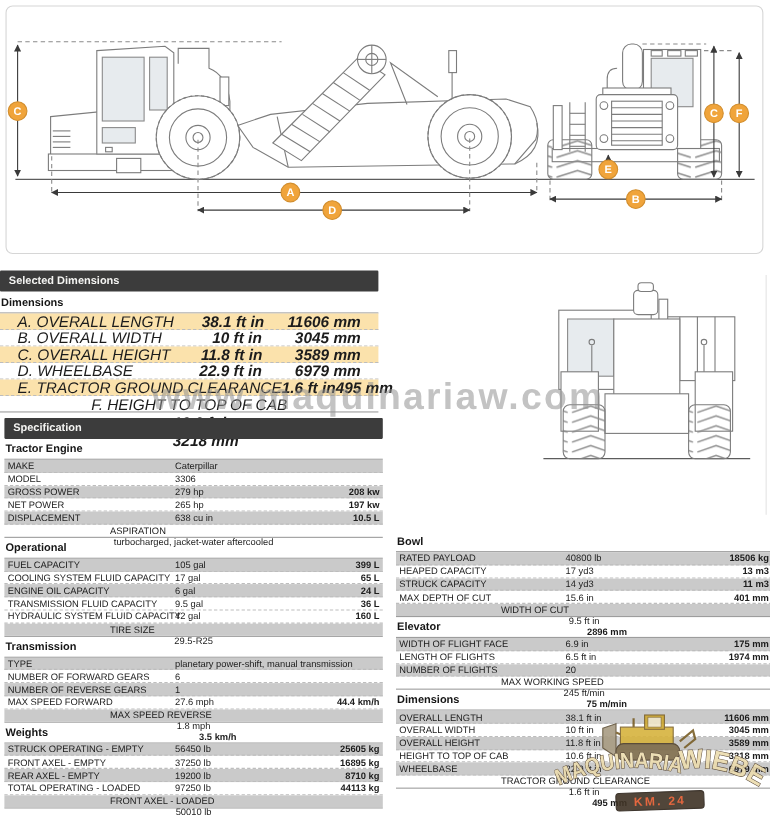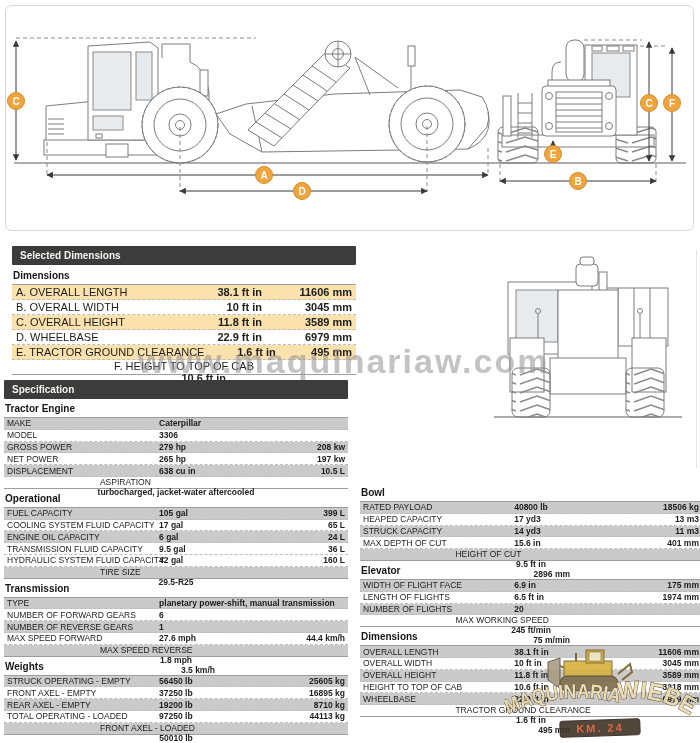--- a/index.html
+++ b/index.html
@@ -4,46 +4,46 @@
 <style>
   html,body{margin:0;padding:0;}
   body{
     width:700px;height:743px;position:relative;overflow:hidden;
     background:#ffffff;color:#1c1c1c;
     font-family:"Liberation Sans", sans-serif;
   }
   svg text{font-family:"Liberation Sans", sans-serif;}
   
   #top-drawing{position:absolute;left:0;top:0;width:700px;height:243px;}
-  #sel-panel{position:absolute;left:12px;top:246px;width:344px;}
+  #sel-panel{position:absolute;left:0;top:246px;width:344px;}
   #rear-panel{position:absolute;left:480px;top:250px;width:216px;height:218px;border-right:1px solid #e4e4e4;}
   #spec-panel{position:absolute;left:4px;top:380px;width:344px;}
   #spec-right{position:absolute;left:341px;top:483px;width:342px;margin-left:19px;}
   
   .bar{
     height:19px;background:#3C3C3C;color:#f4f4f2;font-weight:bold;font-size:10px;
     display:flex;align-items:center;padding-left:8px;border-radius:1px;
   }
   
   .subhead{font-size:10px;font-weight:bold;color:#161616;margin:4px 0 2px 1px;line-height:12px;}
   #sel-panel .subhead{margin-top:5px;}
   
   .tbl{border-top:1px solid #9d9d9d;border-bottom:1px solid #9d9d9d;}
   .sd-row,.spec-row{display:flex;align-items:center;border-bottom:1px dashed #bdbdbd;}
   .tbl > div:last-child{border-bottom:none;flex-direction:column;}
-  .sd-row{height:14px;font-size:11px;padding:0 4px;}
+  .sd-row{height:14px;font-size:14px;padding:0 16px;font-style:italic;}
   .sd-row.alt{background:#FBE2AC;}
   .spec-row{height:10.8px;font-size:8.5px;padding:0 3px;}
   .spec-row.alt{background:#CACACA;}
   .lab{flex:0 0 auto;white-space:nowrap;}
   .sd-row .lab{flex:1;}
   .sd-row .v1{width:84px;text-align:right;font-weight:bold;white-space:nowrap;}
   .sd-row .v2{width:90px;text-align:right;font-weight:bold;white-space:nowrap;}
   .spec-row .lab{width:45%;}
-  .spec-row .v1{flex:1;text-align:left;font-weight:bold;white-space:nowrap;overflow:visible;}
+  .spec-row .v1{flex:1;text-align:left;font-weight:normal;white-space:nowrap;overflow:visible;}
   .spec-row .v2{width:78px;text-align:right;font-weight:bold;white-space:nowrap;}
   
   #watermark{
     position:absolute;left:138px;top:342px;z-index:6;pointer-events:none;
     font-size:34px;font-weight:bold;letter-spacing:2px;white-space:nowrap;
     color:rgba(145,145,145,0.55);
   }
   #logo{position:absolute;left:504px;top:646px;z-index:7;pointer-events:none;}
   
   .mline{stroke:#7c7c7c;stroke-width:1;fill:none;}
@@ -443,21 +443,21 @@
         <span class="lab">STRUCK CAPACITY</span>
         <span class="v1">14 yd3</span>
         <span class="v2">11 m3</span>
       </div>
       <div class="spec-row">
         <span class="lab">MAX DEPTH OF CUT</span>
         <span class="v1">15.6 in</span>
         <span class="v2">401 mm</span>
       </div>
       <div class="spec-row alt">
-        <span class="lab">HEIGHT OF CUT</span>
+        <span class="lab">WIDTH OF CUT</span>
         <span class="v1">9.5 ft in</span>
         <span class="v2">2896 mm</span>
       </div>
     </div>
     <div class="subhead">Elevator</div>
     <div class="tbl">
       <div class="spec-row alt">
         <span class="lab">WIDTH OF FLIGHT FACE</span>
         <span class="v1">6.9 in</span>
         <span class="v2">175 mm</span>

